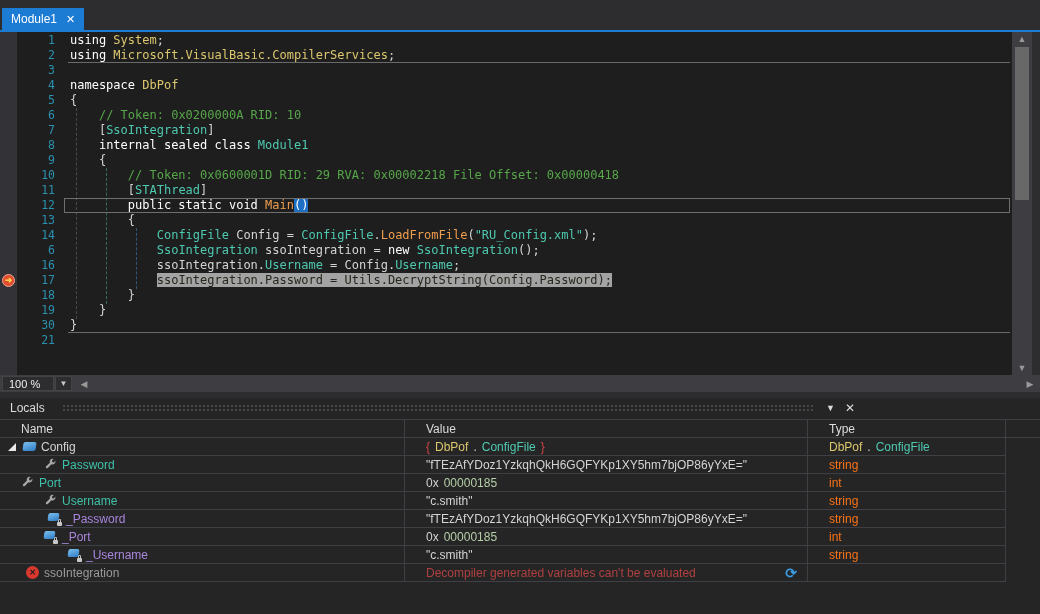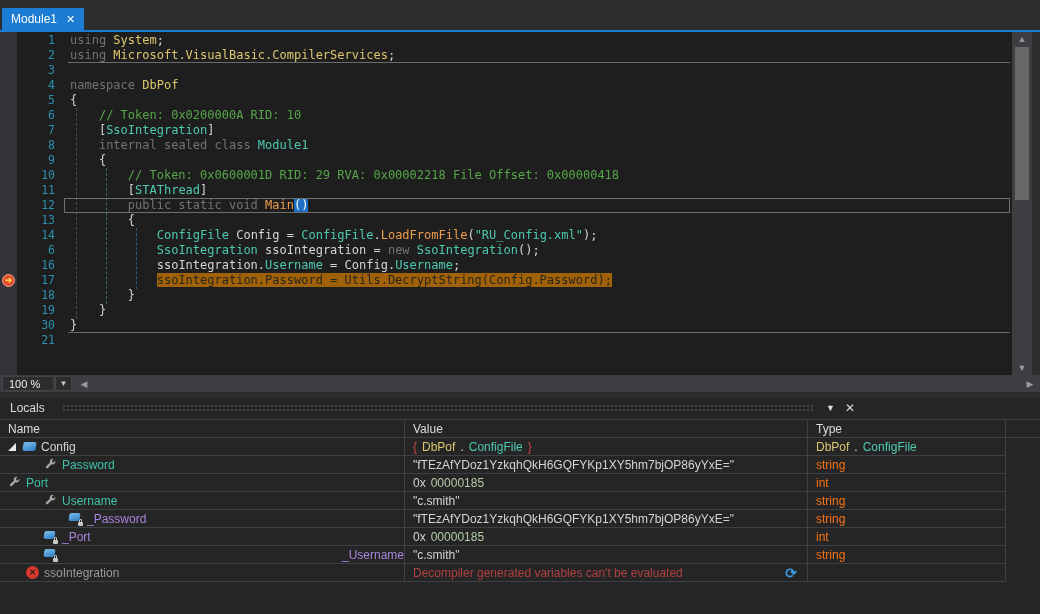--- a/index.html
+++ b/index.html
@@ -12,23 +12,23 @@
   #tab-active .x{font-size:11px;color:#FFF;cursor:pointer;}
   #tab-underline{position:absolute;left:0;top:30px;width:1040px;height:2px;background:#1C7CD4;}
   
   #editor{position:absolute;left:0;top:32px;width:1012px;height:343px;background:#1E1E1E;overflow:hidden;}
   #gutter{position:absolute;left:0;top:0;width:17px;height:343px;background:#333337;}
   #code-lines{position:absolute;left:0;top:1px;width:1012px;}
   .crow{position:relative;height:15px;line-height:15px;display:flex;
         font-family:"DejaVu Sans Mono","Liberation Mono",monospace;font-size:12px;}
   .lnum{flex:0 0 55px;text-align:right;color:#2B91AF;font-size:11.5px;}
   .ltext{white-space:pre;padding-left:15px;}
-  .s-kw{color:#737373}.s-ns{color:#DCC76E}.s-ty{color:#4EC9B0}.s-me{color:#EE9D4D}
+  .s-kw{color:#ffffff}.s-ns{color:#DCC76E}.s-ty{color:#4EC9B0}.s-me{color:#EE9D4D}
   .s-co{color:#57A64A}.s-st{color:#4EC9B0}.s-pl{color:#D4D4D4}
-  .s-hl{background:#a16207;color:#26261E}
+  .s-hl{background:#a3a3a3;color:#26261E}
   .s-ph{background:#1C6FC4;color:#FFF}
   .memsep{position:absolute;left:68px;right:2px;bottom:0;border-bottom:1px solid #6A6A6A;}
   .linebox{position:absolute;left:64px;right:2px;top:0;bottom:0;border:1px solid #6E6E6E;box-sizing:border-box;}
   .guide{position:absolute;width:0;border-left:1px dashed #4A4A4A;}
   .guide.g-ty{border-left-color:#3A6B5E}
   .guide.g-me{border-left-color:#33567C}
   
   #bp{position:absolute;left:2px;top:242px;width:13px;height:13px;border-radius:50%;
       background:#E14D2E;border:1px solid #F0A694;box-sizing:border-box;
       display:flex;align-items:center;justify-content:center;}
@@ -47,21 +47,21 @@
   #locals-title{position:absolute;left:0;top:0;width:863px;height:20px;display:flex;align-items:center;}
   #locals-title .t{color:#DCDCDC;font-size:12px;margin-left:10px;}
   #locals-grip{position:absolute;left:62px;right:48px;top:6px;height:9px;
     background-image:radial-gradient(#46464C 1px,transparent 1px);background-size:4px 4px;}
   #locals-btns{position:absolute;right:8px;top:0;height:20px;display:flex;align-items:center;gap:10px;color:#DCDCDC;}
   #locals-btns .chev{font-size:9px;cursor:pointer;}
   #locals-btns .x{font-size:12px;cursor:pointer;}
   #lgrid{position:absolute;left:0;top:21px;width:1040px;}
   .lrow{display:grid;grid-template-columns:405px 403px 198px 1fr;height:18px;line-height:18px;font-size:12px;}
   .lcell{border-right:1px solid #3F3F46;border-bottom:1px solid #3F3F46;box-sizing:border-box;
-         padding-left:8px;white-space:nowrap;overflow:hidden;display:flex;align-items:center;gap:5px;}
+         padding-left:21px;white-space:nowrap;overflow:hidden;display:flex;align-items:center;gap:5px;}
   .lcell.fill{border:none;padding:0;}
   .lrow.head .lcell{color:#DCDCDC;border-bottom:1px solid #3F3F46;}
   .lrow.head{border-top:1px solid #3F3F46;}
   .n-teal{color:#3EC1A7}.n-purple{color:#A886DC}.n-plain{color:#D4D4D4}.n-gray{color:#9A9A9A}
   .v-pl{color:#D4D4D4}.v-ns{color:#DCC76E}.v-ty{color:#4EC9B0}.v-kw{color:#f97316}
   .v-red{color:#D14545}.v-err{color:#B04040}.v-num{color:#B5CEA8}
   .valcell{position:relative;}
   .refresh{position:absolute;right:10px;top:0;color:#3B99E0;font-weight:bold;font-size:14px;cursor:pointer;}
   
   .exp{width:0;height:0;border-left:8px solid transparent;border-bottom:8px solid #E8E8E8;margin-right:2px;}
@@ -287,21 +287,21 @@
             </div>
             <div class="lcell valcell">
               <span class="v-pl">"c.smith"</span>
             </div>
             <div class="lcell">
               <span class="v-kw">string</span>
             </div>
             <div class="lcell fill"></div>
           </div>
           <div class="lrow">
-            <div class="lcell" style="padding-left: 69px;">
+            <div class="lcell" style="padding-left: 48px;">
               <span class="ic">
                 <span class="ic-lockwrap">
                   <span class="ic-box"></span>
                   <span class="ic-lock"></span>
                 </span>
               </span>
               <span class="n-purple">_Password</span>
             </div>
             <div class="lcell valcell">
               <span class="v-pl">"fTEzAfYDoz1YzkqhQkH6GQFYKp1XY5hm7bjOP86yYxE="</span>
@@ -324,21 +324,21 @@
             <div class="lcell valcell">
               <span class="v-pl">0x</span>
               <span class="v-num">00000185</span>
             </div>
             <div class="lcell">
               <span class="v-kw">int</span>
             </div>
             <div class="lcell fill"></div>
           </div>
           <div class="lrow">
-            <div class="lcell" style="padding-left: 44px; justify-content: space-between;">
+            <div class="lcell" style="padding-left: 68px;">
               <span class="ic">
                 <span class="ic-lockwrap">
                   <span class="ic-box"></span>
                   <span class="ic-lock"></span>
                 </span>
               </span>
               <span class="n-purple">_Username</span>
             </div>
             <div class="lcell valcell">
               <span class="v-pl">"c.smith"</span>

